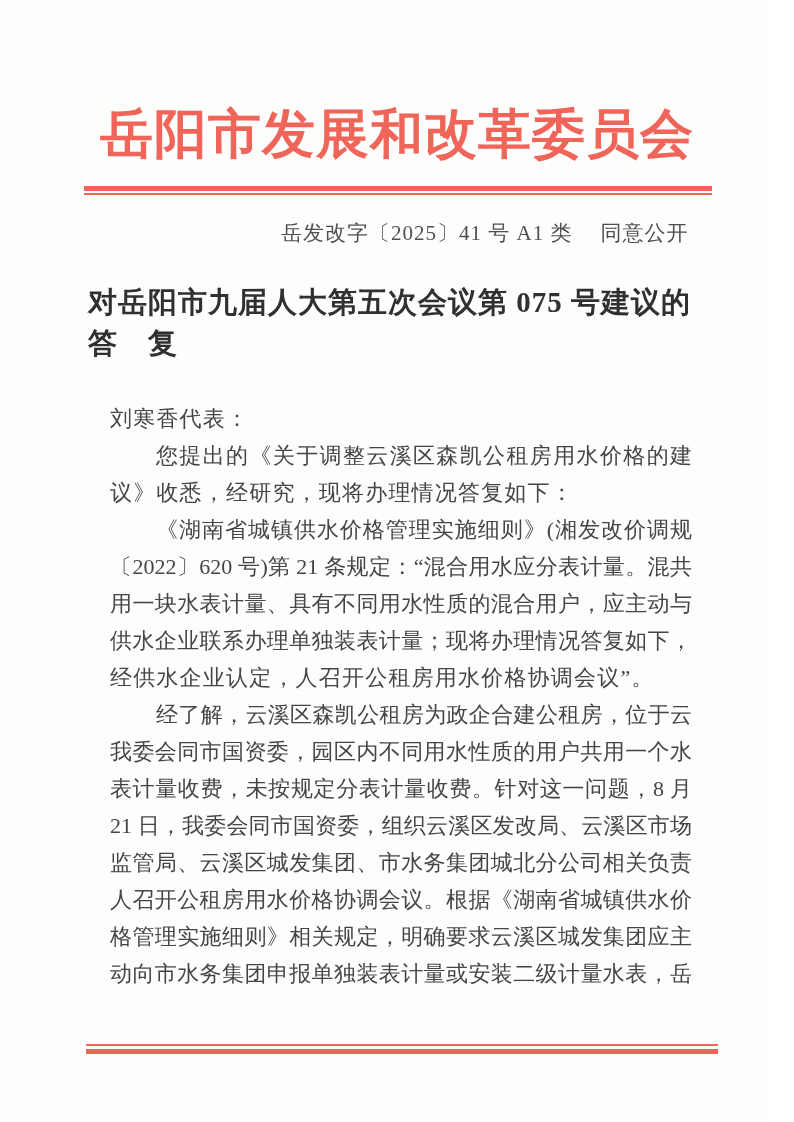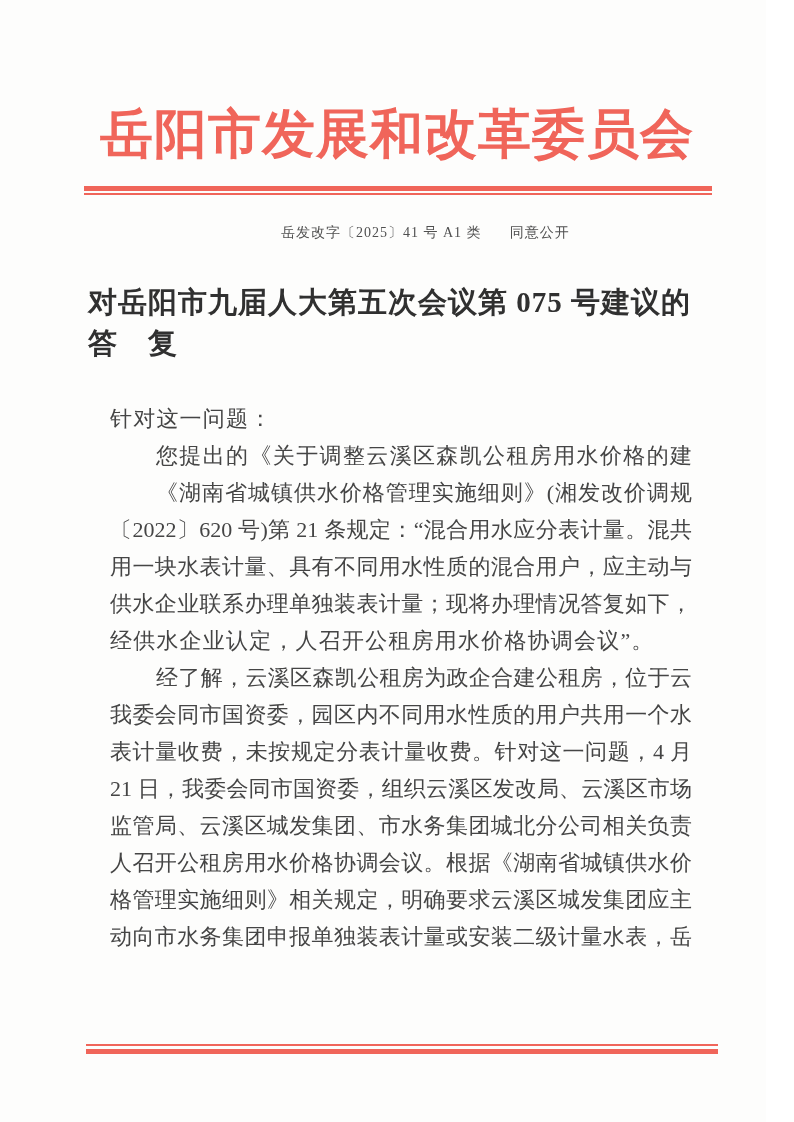--- a/index.html
+++ b/index.html
@@ -42,21 +42,21 @@
   }
   .rule-foot {
     top: 1044px; left: 86px; width: 632px;
     height: 3px;
     border-top: 2px solid;
     border-bottom: 5px solid;
   }
   .doc-line {
     position: absolute;
     top: 218px; left: 281px;
-    font-size: 14px;
+    font-size: 21px;
     line-height: 30px;
     letter-spacing: 1px;
     color: #4f4f4f;
     white-space: nowrap;
   }
   .disclosure { margin-left: 28px; }
   .doc-title {
     position: absolute;
     top: 282px; left: 88px; width: 618px;
     font-size: 29px;
@@ -99,30 +99,31 @@
     <span>岳发改字〔2025〕41 号 A1 类</span><span class="disclosure">同意公开</span>
   </div>
 
   <div class="doc-title">
     <div>对岳阳市九届人大第五次会议第 075 号建议的</div>
     <div>答　复</div>
   </div>
 
   <div class="body-text">
 
-  <div class="line">针对这一问题：</div>
+  <div class="line">刘寒香代表：</div>
       <div class="line ind fill">您提出的《关于调整云溪区森凯公租房用水价格的建</div>
+      <div class="line">议》收悉，经研究，现将办理情况答复如下：</div>
       <div class="line ind fill">《湖南省城镇供水价格管理实施细则》(湘发改价调规</div>
       <div class="line fill">〔2022〕620 号)第 21 条规定：“混合用水应分表计量。混共</div>
       <div class="line fill">用一块水表计量、具有不同用水性质的混合用户，应主动与</div>
       <div class="line fill">供水企业联系办理单独装表计量；现将办理情况答复如下，</div>
       <div class="line">经供水企业认定，人召开公租房用水价格协调会议”。</div>
       <div class="line ind fill">经了解，云溪区森凯公租房为政企合建公租房，位于云</div>
       <div class="line fill">我委会同市国资委，园区内不同用水性质的用户共用一个水</div>
-      <div class="line fill">表计量收费，未按规定分表计量收费。针对这一问题，4 月</div>
+      <div class="line fill">表计量收费，未按规定分表计量收费。针对这一问题，8 月</div>
       <div class="line fill">21 日，我委会同市国资委，组织云溪区发改局、云溪区市场</div>
       <div class="line fill">监管局、云溪区城发集团、市水务集团城北分公司相关负责</div>
       <div class="line fill">人召开公租房用水价格协调会议。根据《湖南省城镇供水价</div>
       <div class="line fill">格管理实施细则》相关规定，明确要求云溪区城发集团应主</div>
       <div class="line fill">动向市水务集团申报单独装表计量或安装二级计量水表，岳</div>
     </div>
 
   <div class="rule rule-foot"></div>
 
 </div>

